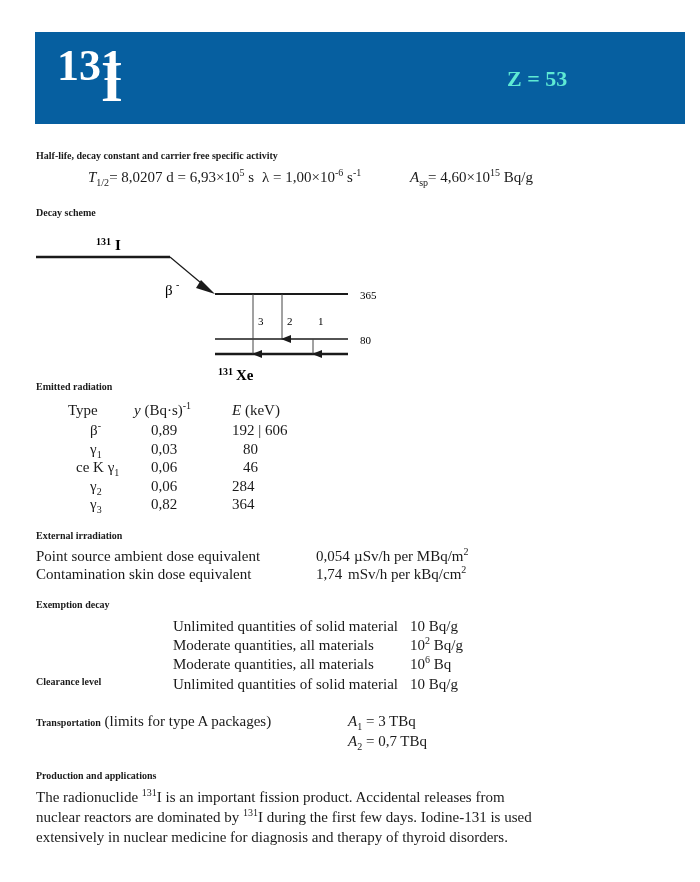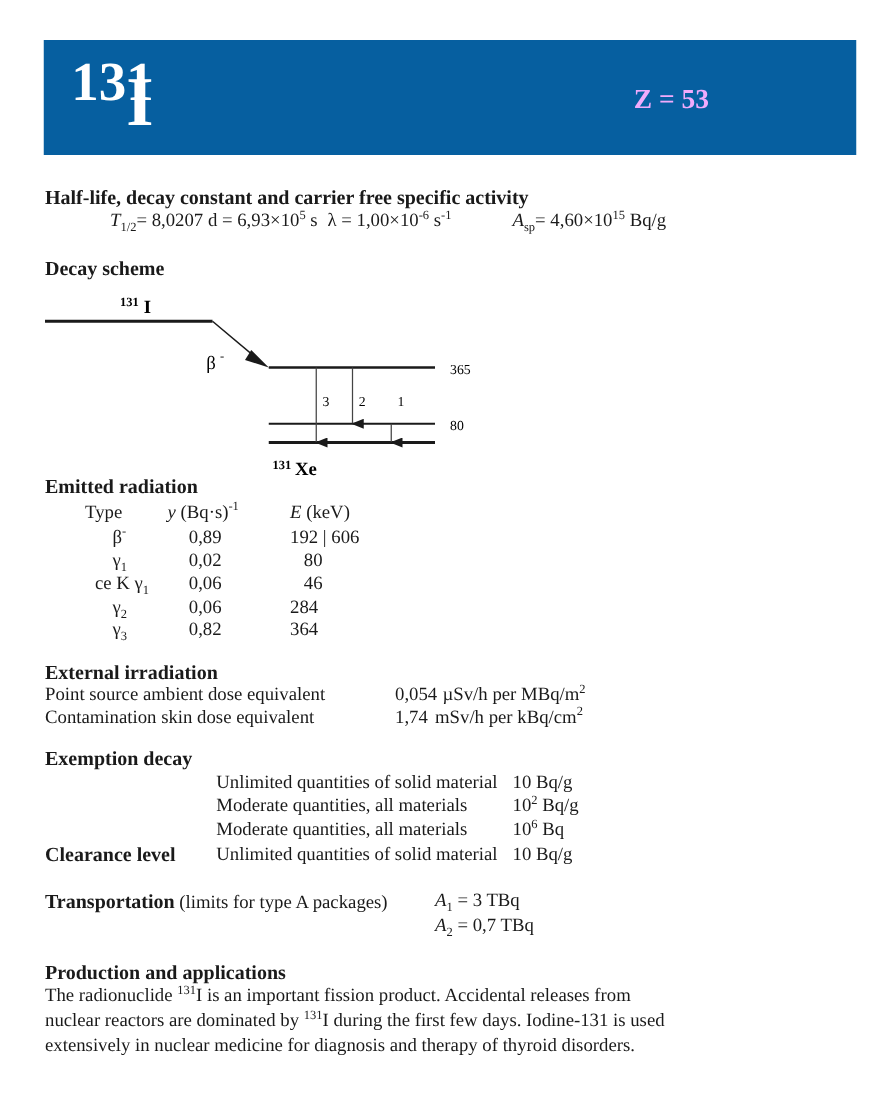--- a/index.html
+++ b/index.html
@@ -2,22 +2,22 @@
 <html><head>
 <meta charset="utf-8">
 <style>
   html, body { margin: 0; padding: 0; background: #ffffff; }
   body { width: 700px; height: 882px; position: relative; overflow: hidden;
          font-family: "Liberation Serif", "DejaVu Serif", serif; color: #1a1a1a; }
   .abs { position: absolute; white-space: nowrap; }
   #banner { position: absolute; left: 35px; top: 32px; width: 650px; height: 92px; background: #065fa0; }
   #mass { position: absolute; left: 22px; top: 12px; color: #fff; font-weight: bold; font-size: 44px; line-height: 1; }
   #sym { position: absolute; left: 66px; top: 22px; color: #fff; font-weight: bold; font-size: 56px; line-height: 1; }
-  #zlabel { position: absolute; left: 472px; top: 34px; color: #f0abfc; font-weight: bold; font-size: 22px; }
-  .h { font-weight: bold; font-size: 16px; }
+  #zlabel { position: absolute; left: 472px; top: 34px; color: #5eead4; font-weight: bold; font-size: 22px; }
+  .h { font-weight: bold; font-size: 10px; }
   .t { font-size: 15px; }
   sup, sub { font-size: 10px; line-height: 0; }
   .it { font-style: italic; }
   svg text { font-family: "Liberation Serif", "DejaVu Serif", serif; }
 </style>
 </head>
 <body>
 
 <div id="banner">
   <span id="mass">131</span>
@@ -73,21 +73,21 @@
 
 <div class="abs h" style="left:36px; top:381px;">Emitted radiation</div>
 <div class="abs t" style="left:68px; top:402px;">Type</div>
 <div class="abs t" style="left:134px; top:402px;"><span class="it">y</span><span> (Bq·s)</span><sup>-1</sup></div>
 <div class="abs t" style="left:232px; top:402px;"><span class="it">E</span><span> (keV)</span></div>
 <div id="emit-rows">
     <div class="abs t" style="left: 90px; top: 422px;"><span>β</span><sup>-</sup></div>
     <div class="abs t" style="left: 151px; top: 422px;">0,89</div>
     <div class="abs t" style="top: 422px; left: 232px;">192 | 606</div>
     <div class="abs t" style="left: 90px; top: 440.5px;"><span>γ</span><sub>1</sub></div>
-    <div class="abs t" style="left: 151px; top: 440.5px;">0,02</div>
+    <div class="abs t" style="left: 151px; top: 440.5px;">0,03</div>
     <div class="abs t" style="top: 440.5px; left: 243px;">80</div>
     <div class="abs t" style="left: 76px; top: 459px;"><span>ce K γ</span><sub>1</sub></div>
     <div class="abs t" style="left: 151px; top: 459px;">0,06</div>
     <div class="abs t" style="top: 459px; left: 243px;">46</div>
     <div class="abs t" style="left: 90px; top: 477.5px;"><span>γ</span><sub>2</sub></div>
     <div class="abs t" style="left: 151px; top: 477.5px;">0,06</div>
     <div class="abs t" style="top: 477.5px; left: 232px;">284</div>
     <div class="abs t" style="left: 90px; top: 496px;"><span>γ</span><sub>3</sub></div>
     <div class="abs t" style="left: 151px; top: 496px;">0,82</div>
     <div class="abs t" style="top: 496px; left: 232px;">364</div>

